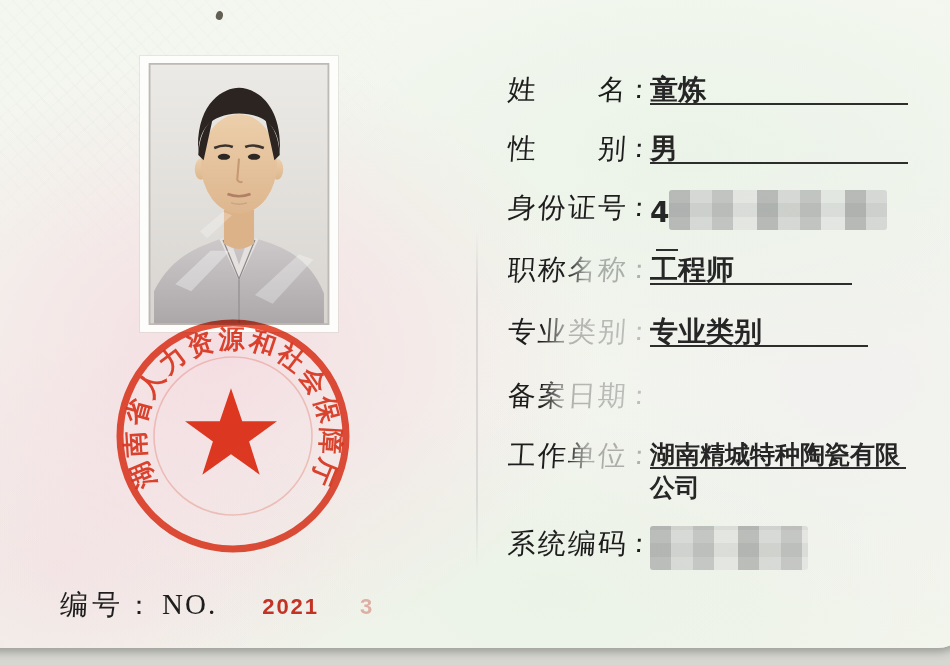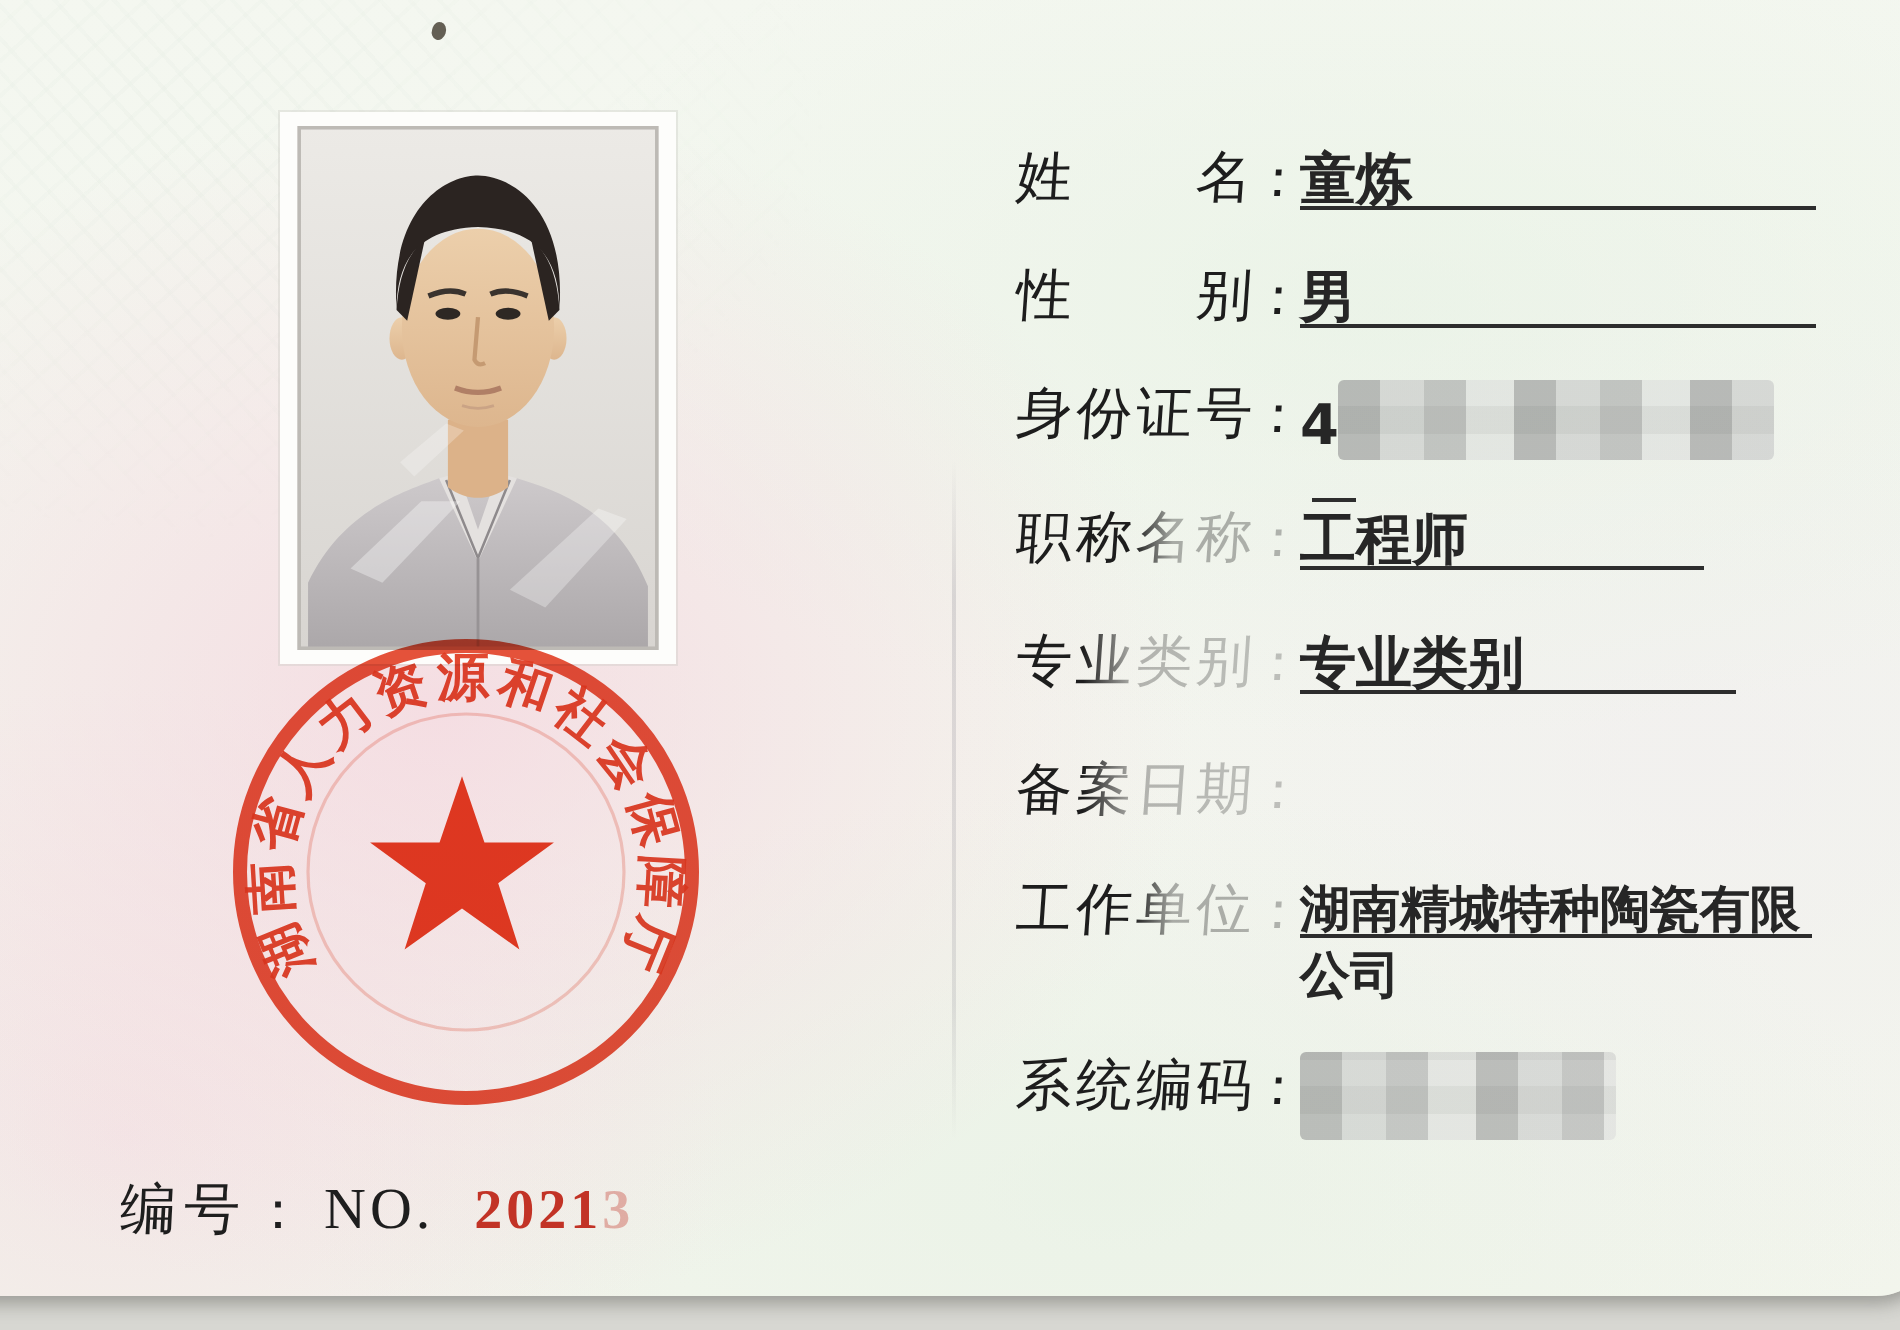--- a/index.html
+++ b/index.html
@@ -73,22 +73,22 @@
       repeating-linear-gradient(90deg, rgba(118,118,120,.55) 0 21px, rgba(178,178,180,.50) 21px 43px, rgba(140,140,142,.55) 43px 64px, rgba(205,205,206,.45) 64px 88px),
       repeating-linear-gradient(0deg, rgba(255,255,255,.22) 0 13px, rgba(90,90,92,.12) 13px 27px);
   }
   .mosaic.low { height:44px; opacity:.8; }
   .tail-dash { display:inline-block; width:22px; height:2px; background:#2d2d2d; vertical-align:6px; margin-left:6px; }
 
   
   .serial { position:absolute; left:60px; top:586px; display:flex; align-items:baseline; color:#1e1e1e; }
   .serial .s-label { font-size:28px; letter-spacing:4px; transform:skewX(-3deg); }
   .serial .s-colon { font-size:26px; margin:0 10px 0 2px; }
-  .serial .s-prefix { font-size:29px; font-family:"Liberation Serif", serif; letter-spacing:2px; margin-right:20px; }
-  .serial .s-num { font-size:28px; font-family:Liberation Serif, serif; font-weight:700; letter-spacing:2px; }
+  .serial .s-prefix { font-size:29px; font-family:"Liberation Serif", serif; letter-spacing:2px; margin-right:4px; }
+  .serial .s-num { font-size:22px; font-family:Liberation Sans, sans-serif; font-weight:700; letter-spacing:2px;margin-left:41px; }
   .serial .s-faint { opacity:.35; }
 </style>
 </head>
 <body>
 
 <div class="stage">
   <div class="card"></div>
   <div class="texture"></div>
   <div class="speck"></div>
   <div class="crease"></div>

